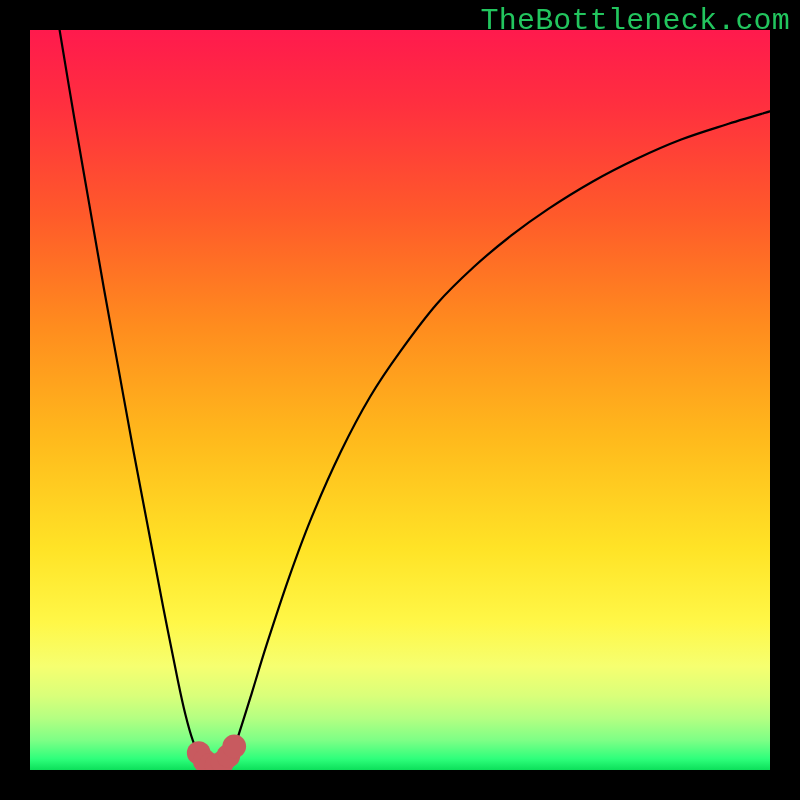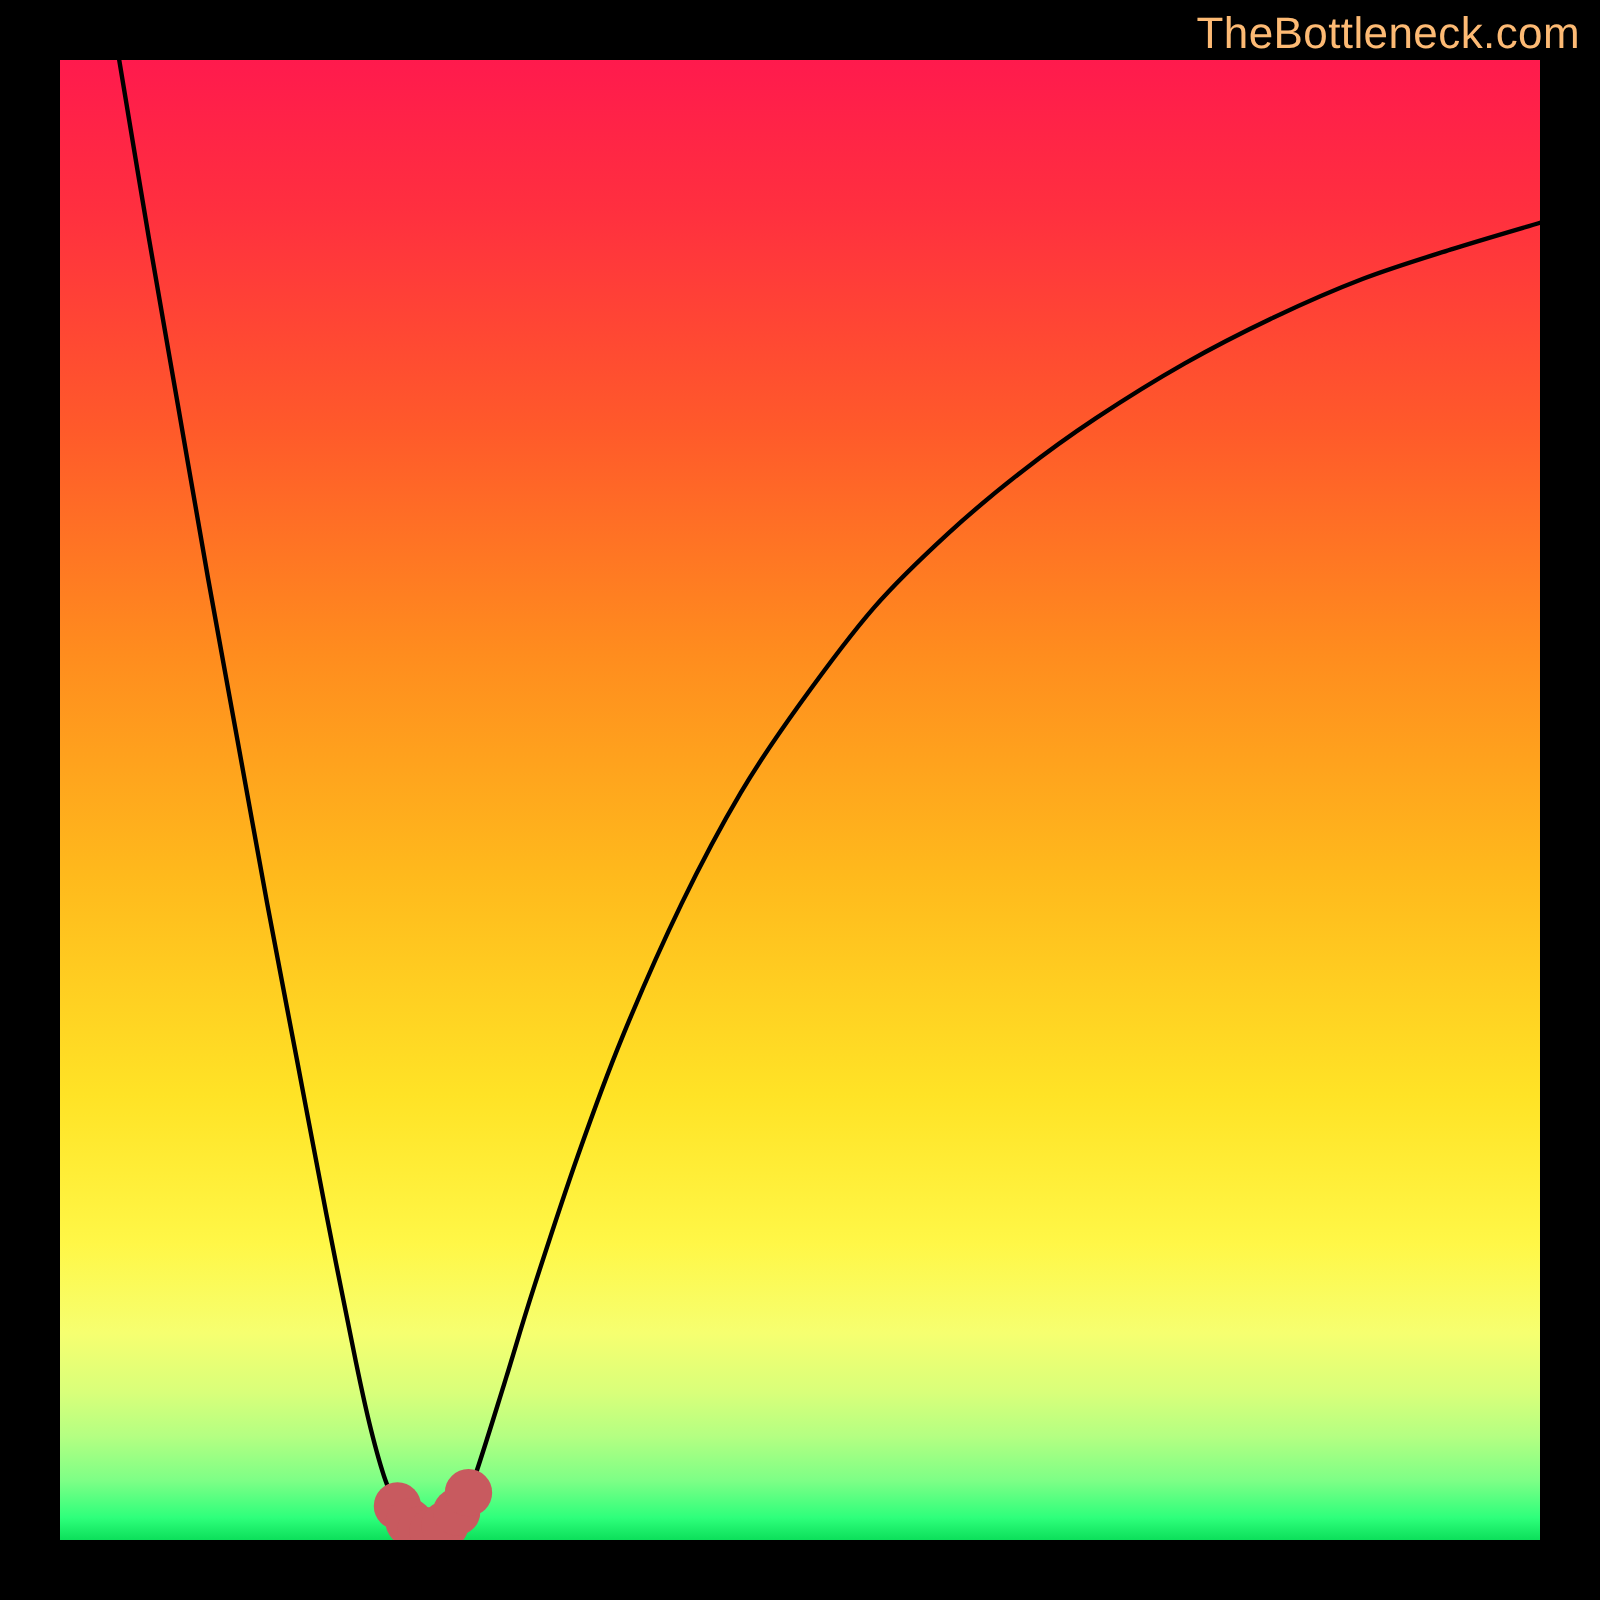--- a/index.html
+++ b/index.html
@@ -14,25 +14,26 @@
   .outer {
     width: 800px;
     height: 800px;
     background: #000;
     position: relative;
   }
   .watermark {
     position: absolute;
     top: 4px;
     right: 10px;
-    color: #fdba74;
-    font-size: 22px;
+    color: #22c55e;
+    font-size: 30px;
     font-weight: 500;
     letter-spacing: 0.2px;
     z-index: 10;
+    font-family: Liberation Mono, monospace;
   }
   .plot-frame {
     position: absolute;
     left: 30px;
     top: 30px;
     width: 740px;
     height: 740px;
     background: #000;
     overflow: hidden;
   }

